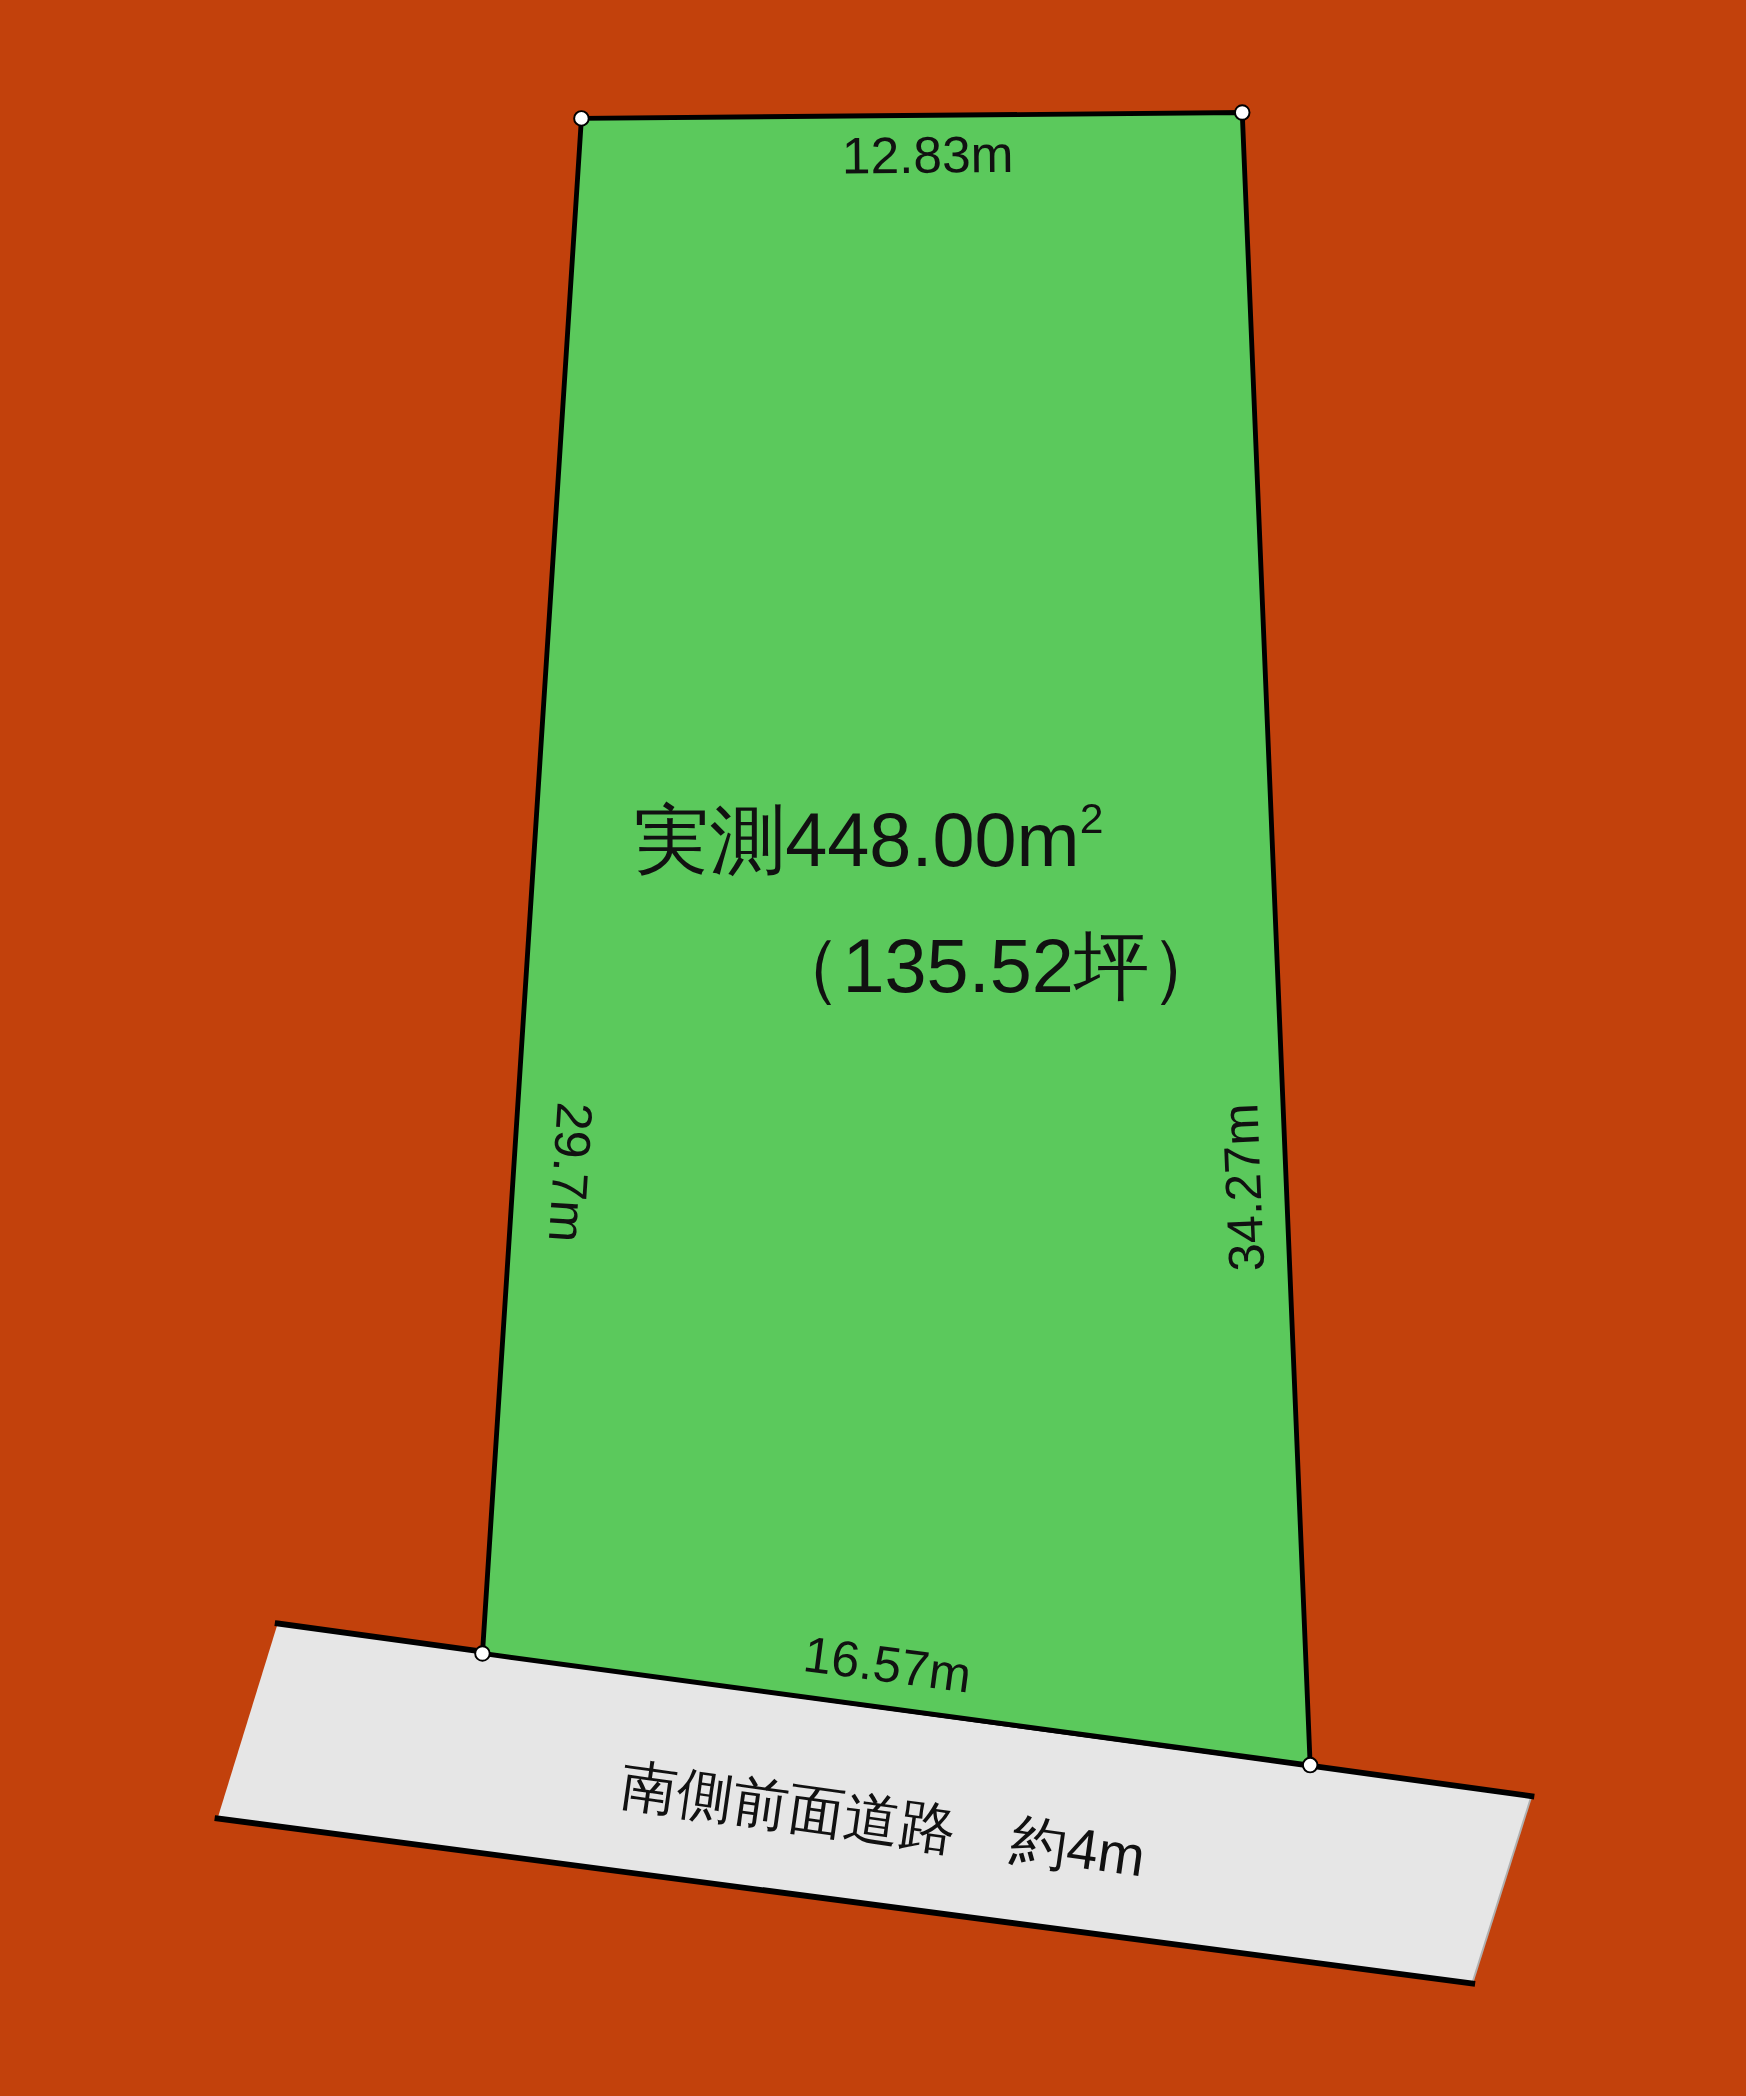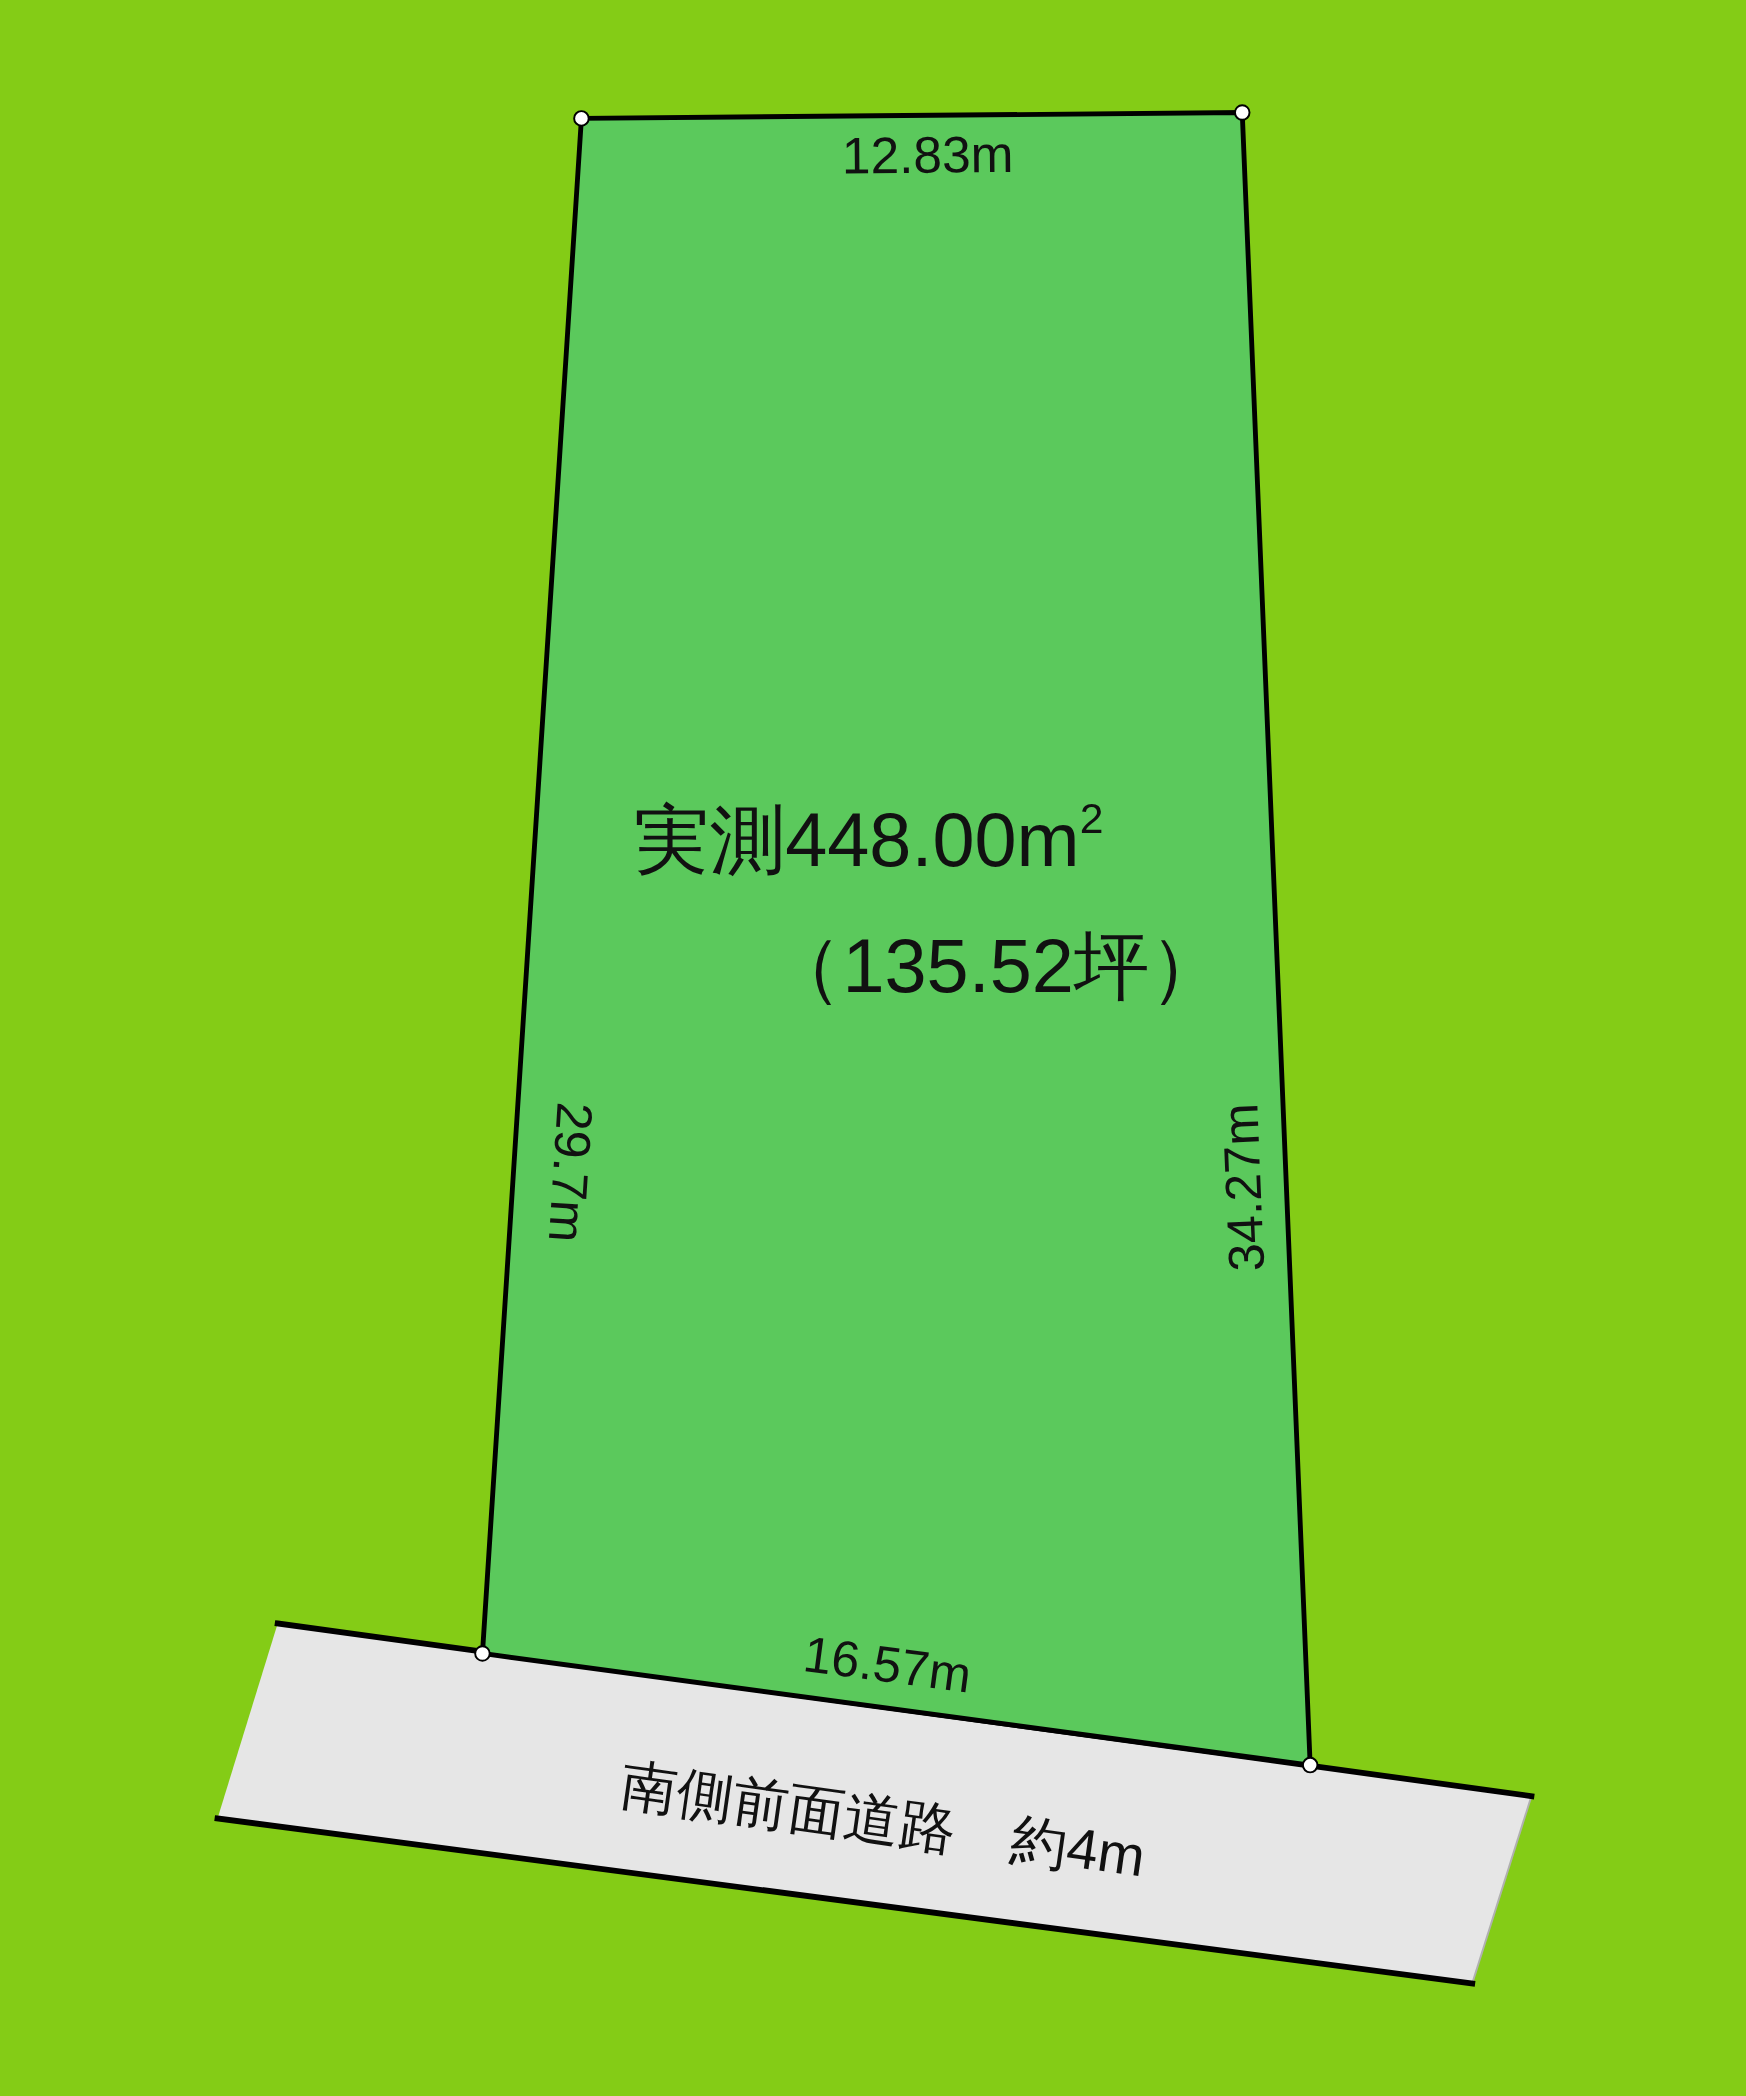--- a/index.html
+++ b/index.html
@@ -7,21 +7,21 @@
     padding: 0;
     background: #ffffff;
     width: 1747px;
     height: 2096px;
     overflow: hidden;
   }
   .stage {
     position: relative;
     width: 1747px;
     height: 2096px;
-    background: #84cc16;
+    background: #c2410c;
     font-family: "Liberation Sans", "DejaVu Sans", sans-serif;
   }
   svg text {
     font-family: "Liberation Sans", "DejaVu Sans", sans-serif;
     font-weight: 400;
   }
 </style>
 </head>
 <body>
 

